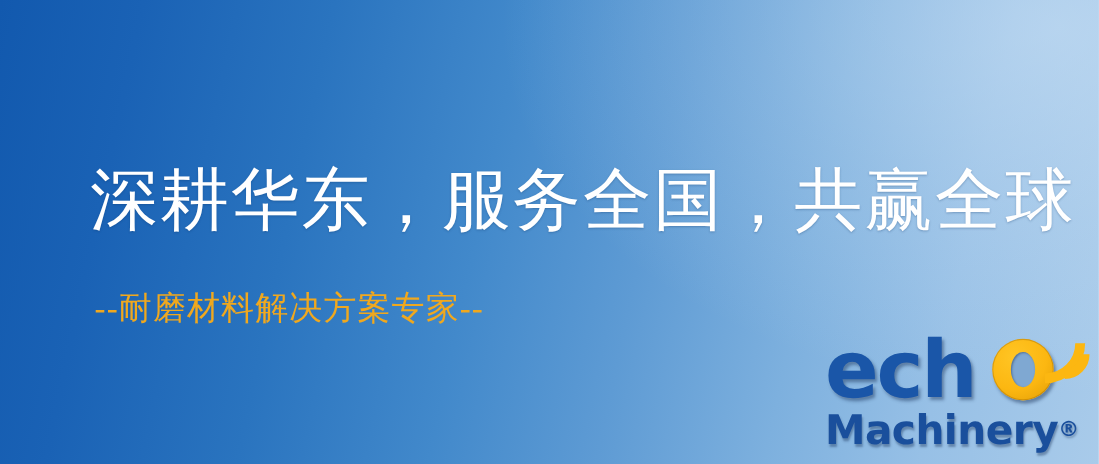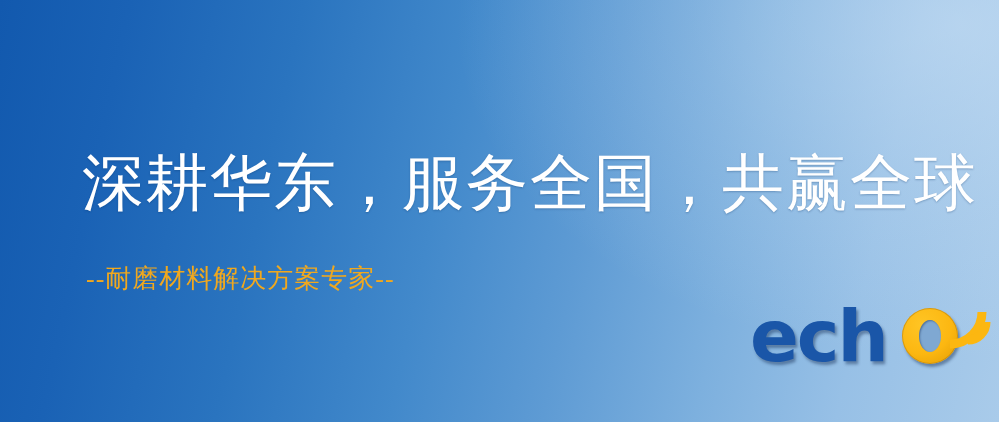--- a/index.html
+++ b/index.html
@@ -53,21 +53,21 @@
     color: #ffffff;
     white-space: nowrap;
     text-shadow: 0 1px 2px rgba(10,50,100,0.30);
   }
 
   
   #subheadline {
     left: 86px;
     top: 266px;
     font-family: "Liberation Serif", "DejaVu Serif", serif;
-    font-size: 26px;
+    font-size: 30px;
     line-height: 1;
     letter-spacing: 1px;
     color: #f0a81e;
     white-space: nowrap;
   }
 
   
   #logo {
     left: 744px;
     top: 296px;
@@ -183,16 +183,19 @@
             <path d="M 10 50 A 32 32 0 0 0 42 18" stroke-width="9" transform="translate(0,0)"></path>
             <path d="M 22 52 A 18 18 0 0 0 40 34" stroke-width="9" transform="translate(6,-6)"></path>
           </g>
           <g fill="none" stroke="rgba(20,45,85,0.35)" stroke-linecap="butt" transform="translate(2,3)">
             <path d="M 10 50 A 32 32 0 0 0 42 18" stroke-width="9" opacity="0"></path>
           </g>
         </svg>
       </div>
     </div>
 
+    <div id="logo-machinery">
+      <span>Machinery</span><span id="logo-reg">®</span>
+    </div>
 
   </div>
 
 </div>
 
 </body></html>

